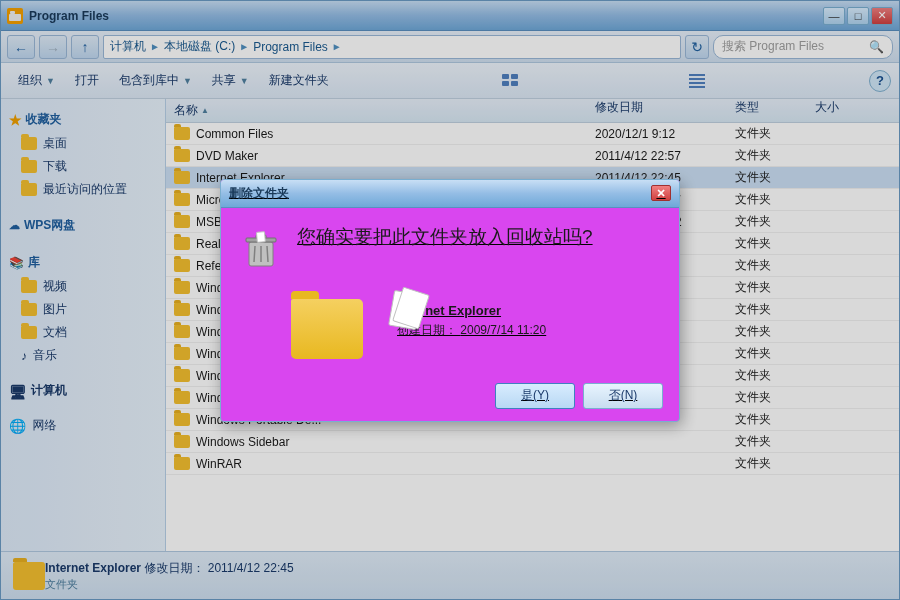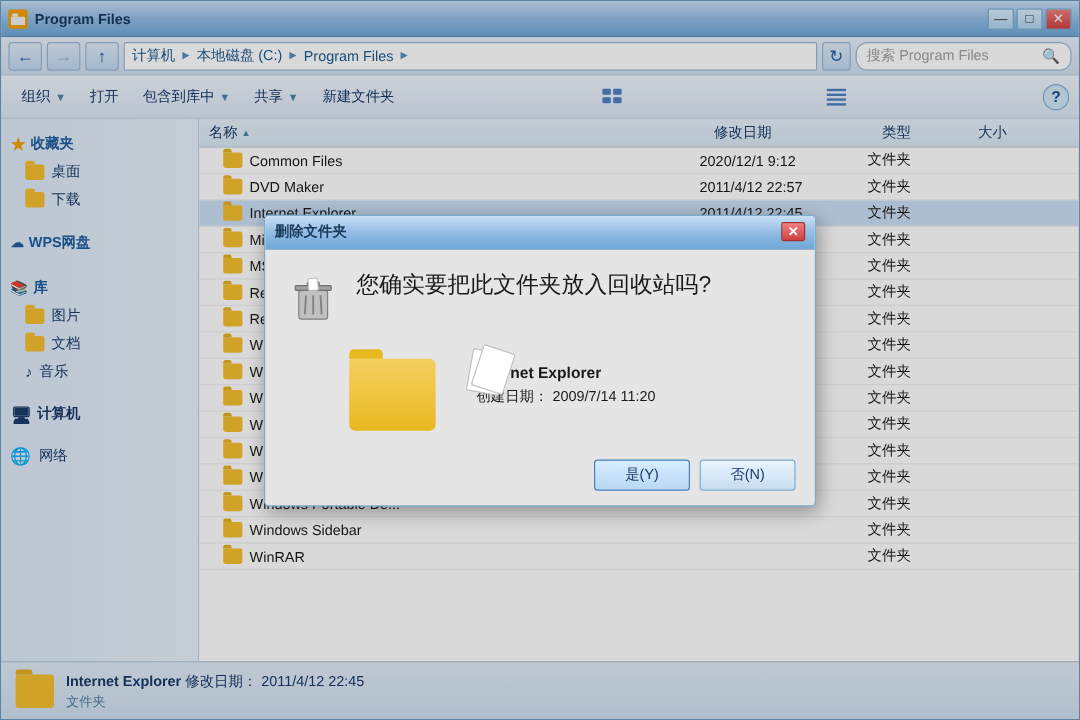--- a/index.html
+++ b/index.html
@@ -246,41 +246,40 @@
     .library-icon { color: #8080c0; font-size: 12px; }
 
     
     .file-list {
       flex: 1;
       background: white;
       overflow-y: auto;
     }
     .file-list-header {
       display: flex;
-      align-items: center;
       height: 24px;
       background: linear-gradient(to bottom, #e8f0fa, #d8e8f4);
       border-bottom: 1px solid #c0d0e0;
       font-size: 12px;
       color: #1a3a6a;
       cursor: pointer;
       padding: 0 4px;
     }
     .col-name { flex: 2.5; padding-left: 4px; display: flex; align-items: center; gap: 3px; }
     .col-date { width: 140px; margin-left: 22px; }
     .col-type { width: 80px; }
     .col-size { width: 80px; }
     .sort-arrow { font-size: 8px; color: #5080a0; }
 
     .file-row {
       display: flex;
       align-items: center;
       height: 22px;
       border-bottom: 1px solid #f0f0f0;
-      padding: 0 16px;
+      padding: 0 4px;
       font-size: 12px;
       color: #1a1a1a;
       cursor: pointer;
     }
     .file-row.selected { background: #cce0f5; }
     .file-row .col-name {
       display: flex;
       align-items: center;
       gap: 6px;
     }
@@ -305,21 +304,20 @@
     }
 
     
     .status-bar {
       height: 48px;
       background: linear-gradient(to bottom, #e0ecf8, #d0e0f0);
       border-top: 1px solid #b0c8e0;
       display: flex;
       align-items: center;
       padding: 0 12px;
-      gap: 10px;
     }
     .status-folder-icon {
       width: 32px;
       height: 28px;
       background: #f5c030;
       border-radius: 2px 3px 3px 3px;
       position: relative;
       display: inline-block;
       flex-shrink: 0;
     }
@@ -341,25 +339,26 @@
       position: fixed;
       top: 0; left: 0; right: 0; bottom: 0;
       background: rgba(0,0,0,0.15);
       display: flex;
       align-items: center;
       justify-content: center;
       z-index: 100;
     }
     .dialog {
       width: 460px;
-      background: #e5e5e5;
+      background: #d946ef;
       border: 1px solid #7aaed0;
       border-radius: 4px;
       box-shadow: 2px 4px 16px rgba(0,0,0,0.35);
       overflow: hidden;
+      text-decoration: underline;
     }
     .dialog-title-bar {
       height: 28px;
       background: linear-gradient(to bottom, #c8dff5 0%, #94bde5 50%, #6fa8d8 100%);
       display: flex;
       align-items: center;
       justify-content: space-between;
       padding: 0 8px;
       border-bottom: 1px solid #5a8fc0;
     }
@@ -516,33 +515,41 @@
           <span>收藏夹</span>
         </div>
         <div class="sidebar-item">
           <span class="folder-icon-small"></span>
           <span>桌面</span>
         </div>
         <div class="sidebar-item">
           <span class="folder-icon-small"></span>
           <span>下载</span>
         </div>
+        <div class="sidebar-item">
+          <span class="folder-icon-small"></span>
+          <span>最近访问的位置</span>
+        </div>
       </div>
 
       <div class="sidebar-section">
         <div class="sidebar-header">
           <span style="color:#2060a0;font-size:11px;">☁</span>
           <span>WPS网盘</span>
         </div>
       </div>
 
       <div class="sidebar-section">
         <div class="sidebar-header">
           <span class="library-icon">📚</span>
           <span>库</span>
+        </div>
+        <div class="sidebar-item">
+          <span class="folder-icon-small"></span>
+          <span>视频</span>
         </div>
         <div class="sidebar-item">
           <span class="folder-icon-small"></span>
           <span>图片</span>
         </div>
         <div class="sidebar-item">
           <span class="folder-icon-small"></span>
           <span>文档</span>
         </div>
         <div class="sidebar-item">

